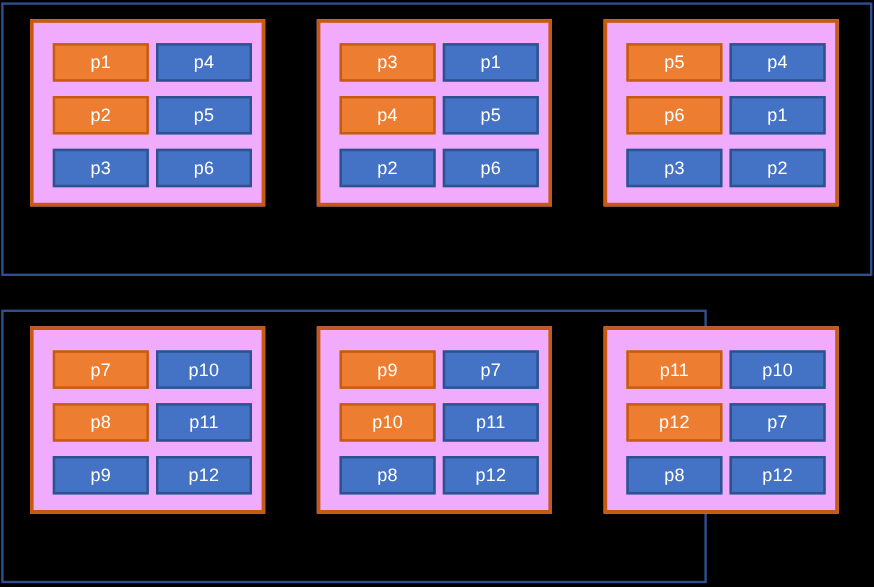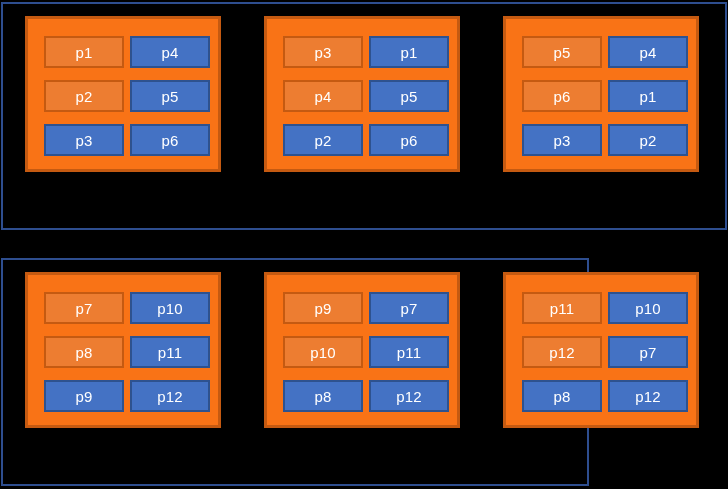--- a/index.html
+++ b/index.html
@@ -40,21 +40,21 @@
     top: 258px;
     width: 588px;
     height: 228px;
   }
 
   
   .panel {
     position: absolute;
     box-sizing: border-box;
     border: 3px solid #C55A11;
-    background: #f97316;
+    background: #f0abfc;
     top: 12px;
     width: 196px;
     height: 156px;
   }
   .panel.col-0 { left: 22px; }
   .panel.col-1 { left: 261px; }
   .panel.col-2 { left: 500px; }
 
   
   .block {

